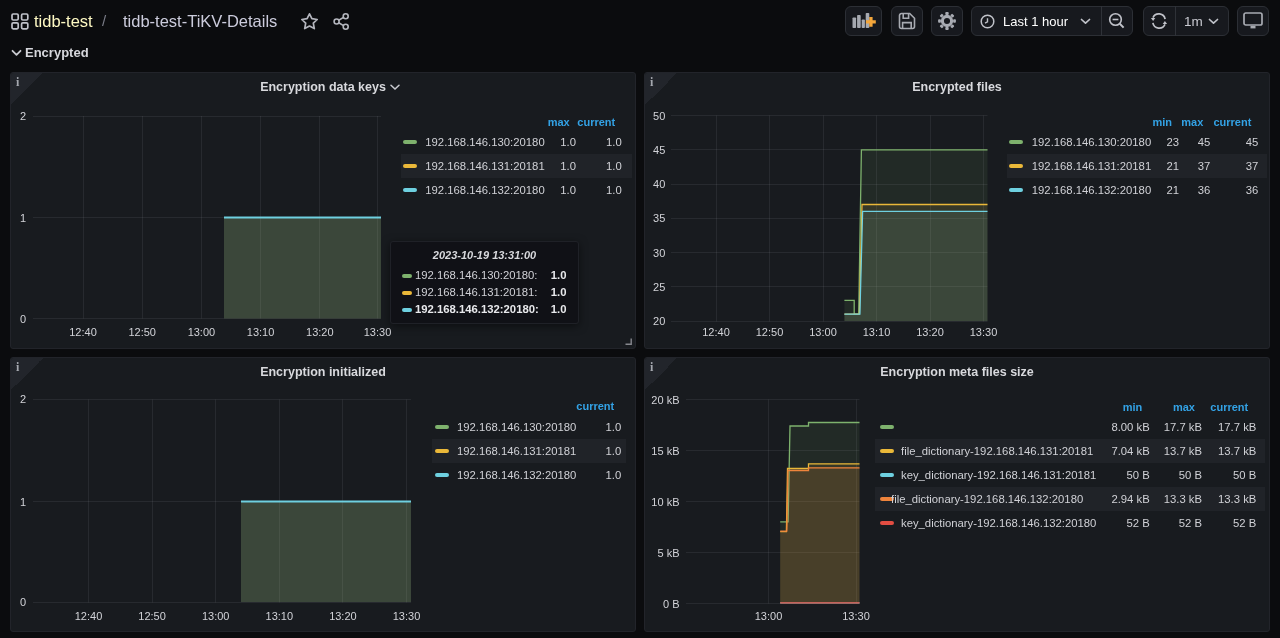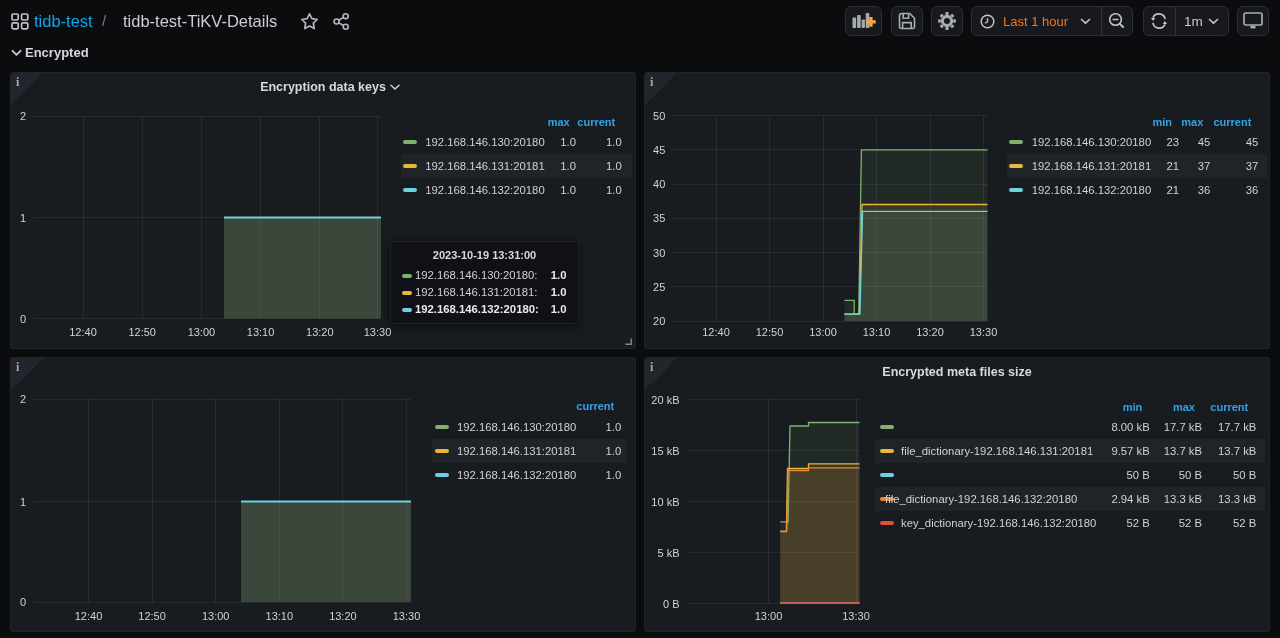--- a/index.html
+++ b/index.html
@@ -29,21 +29,21 @@
 <div class="abs" style="left:0;top:0;width:1280px;height:40px;">
 
   <svg class="abs" style="left:11px;top:13px;" width="18" height="17" viewBox="0 0 18 17">
     <g fill="none" stroke="#c0c2c9" stroke-width="1.7">
       <rect x="1" y="1" width="6.2" height="6" rx="1.2"></rect>
       <rect x="10.6" y="1" width="6.2" height="6" rx="1.2"></rect>
       <rect x="1" y="9.8" width="6.2" height="6" rx="1.2"></rect>
       <rect x="10.6" y="9.8" width="6.2" height="6" rx="1.2"></rect>
     </g>
   </svg>
-  <div class="abs" style="left:34px;top:0;height:40px;line-height:42px;font-size:16.5px;color:#0ea5e9;">tidb-test</div>
+  <div class="abs" style="left:34px;top:0;height:40px;line-height:42px;font-size:16.5px;color:#fef9c3;">tidb-test</div>
   <div class="abs" style="left:102px;top:0;height:40px;line-height:42px;font-size:15px;color:#7b7d88;">/</div>
   <div class="abs" style="left:123px;top:0;height:40px;line-height:42px;font-size:16.5px;color:#ccccdc;">tidb-test-TiKV-Details</div>
 
   <svg class="abs" style="left:300px;top:12px;" width="19" height="19" viewBox="0 0 19 19">
     <path d="M9.5 1.8 L11.9 6.7 L17.2 7.5 L13.3 11.2 L14.3 16.6 L9.5 14 L4.7 16.6 L5.7 11.2 L1.8 7.5 L7.1 6.7 Z" fill="none" stroke="#b4b6bd" stroke-width="1.7" stroke-linejoin="round"></path>
   </svg>
 
   <svg class="abs" style="left:332px;top:12px;" width="19" height="19" viewBox="0 0 19 19">
     <g fill="none" stroke="#b4b6bd" stroke-width="1.6">
       <circle cx="13.7" cy="4.2" r="2.5"></circle>
@@ -87,21 +87,21 @@
       </g>
     <circle cx="10" cy="10" r="4.6" fill="none" stroke="#a8abb2" stroke-width="3.1"></circle>
   </svg>
 
   <div class="btn" style="left:971px;width:162px;"></div>
   <div class="abs" style="left:1101px;top:6px;height:30px;border-left:1px solid #2f3238;"></div>
   <svg class="abs" style="left:980px;top:14px;" width="15" height="15" viewBox="0 0 15 15">
     <circle cx="7.5" cy="7.5" r="6.3" fill="none" stroke="#c0c2c9" stroke-width="1.5"></circle>
     <path d="M7.5 4.2 v3.6 l-2.5 1.3" fill="none" stroke="#c0c2c9" stroke-width="1.4"></path>
   </svg>
-  <div class="abs" style="left:1003px;top:0;height:42px;line-height:43px;font-size:13px;color:#f97316;">Last 1 hour</div>
+  <div class="abs" style="left:1003px;top:0;height:42px;line-height:43px;font-size:13px;color:#ffffff;">Last 1 hour</div>
   <svg class="abs" style="left:1080px;top:18px;" width="11" height="7" viewBox="0 0 11 7">
     <path d="M1.5 1.5 L5.5 5.2 L9.5 1.5" fill="none" stroke="#c0c2c9" stroke-width="1.7" stroke-linecap="round" stroke-linejoin="round"></path>
   </svg>
   <svg class="abs" style="left:1108px;top:12px;" width="18" height="18" viewBox="0 0 18 18">
     <circle cx="7.5" cy="7.5" r="5.8" fill="none" stroke="#c0c2c9" stroke-width="1.6"></circle>
     <path d="M4.6 7.5 h5.8" stroke="#c0c2c9" stroke-width="1.6"></path>
     <path d="M11.8 11.8 L15.6 15.6" stroke="#c0c2c9" stroke-width="2"></path>
   </svg>
 
   <div class="btn" style="left:1143px;width:86px;"></div>
@@ -185,21 +185,21 @@
   </div>
   <div class="lrow" style="left:390px;top:104.5px;width:231px;">
     <span class="lmark" style="left:2.3px;background:#6ED0E0;"></span>
     <span class="abs" style="left:24.3px;">192.168.146.132:20180</span>
     <span class="lval" style="right:56px;width:60px;">1.0</span>
     <span class="lval" style="right:10.3px;width:60px;">1.0</span>
   </div>
 
   <div class="abs" style="left:379px;top:168px;width:189px;height:83px;background:rgba(16,17,22,0.96);
        border:1px solid #1f2127;border-radius:3px;box-shadow:0 2px 8px rgba(0,0,0,0.5);font-size:11.3px;color:#d0d1d6;">
-    <div style="position:absolute;left:0;right:0;top:7px;text-align:center;font-size:11px;font-weight:700;color:#d8d9dd;">2023-10-19 13:31:00</div>
+    <div style="position:absolute;left:0;right:0;top:7px;text-align:center;font-size:11px;font-weight:700;color:#d8d9dd;font-style:italic;">2023-10-19 13:31:00</div>
     <div style="position:absolute;left:11px;top:25px;height:17px;line-height:17px;">
       <span style="position:absolute;left:0;top:7px;width:10px;height:3.5px;border-radius:2px;background:#7EB26D;"></span>
       <span style="position:absolute;left:13px;white-space:nowrap;">192.168.146.130:20180:</span>
     </div>
     <div style="position:absolute;right:11.5px;top:25px;height:17px;line-height:17px;font-weight:700;color:#e8e9ec;">1.0</div>
     <div style="position:absolute;left:11px;top:42px;height:17px;line-height:17px;">
       <span style="position:absolute;left:0;top:7px;width:10px;height:3.5px;border-radius:2px;background:#EAB839;"></span>
       <span style="position:absolute;left:13px;white-space:nowrap;">192.168.146.131:20181:</span>
     </div>
     <div style="position:absolute;right:11.5px;top:42px;height:17px;line-height:17px;font-weight:700;color:#e8e9ec;">1.0</div>
@@ -212,20 +212,21 @@
 
   <svg class="abs" style="right:3px;bottom:3px;" width="7" height="7" viewBox="0 0 7 7">
     <path d="M6.2 0.5 V6.2 H0.5" fill="none" stroke="#85878d" stroke-width="1.4"></path>
   </svg>
 </div>
 
 <div class="panel" style="left:644px;top:72px;width:626px;height:277px;">
   <div class="corner">
       <i>i</i>
     </div>
+  <div class="ptitle">Encrypted files</div>
   <svg class="abs" style="left:0;top:0;" width="626" height="277" viewBox="0 0 626 277">
     <g stroke="rgba(204,204,220,0.085)" stroke-width="1">
       <path d="M26 42.5 H342.5 M26 76.5 H342.5 M26 111.5 H342.5 M26 145.5 H342.5 M26 179.5 H342.5 M26 213.5 H342.5 M26 248.5 H342.5"></path>
       <path d="M71.5 42.5 V248.5 M124.5 42.5 V248.5 M178.5 42.5 V248.5 M231.5 42.5 V248.5 M285.5 42.5 V248.5 M338.5 42.5 V248.5"></path>
     </g>
     <g class="axis">
       <text x="20.3" y="46.8" text-anchor="end">50</text>
       <text x="20.3" y="81" text-anchor="end">45</text>
       <text x="20.3" y="115.2" text-anchor="end">40</text>
       <text x="20.3" y="149.4" text-anchor="end">35</text>
@@ -274,20 +275,21 @@
     <span class="lval" style="right:88px;width:60px;">21</span>
     <span class="lval" style="right:56.7px;width:60px;">36</span>
     <span class="lval" style="right:8.7px;width:60px;">36</span>
   </div>
 </div>
 
 <div class="panel" style="left:10px;top:357px;width:626px;height:275px;">
   <div class="corner">
       <i>i</i>
     </div>
+  <div class="ptitle">Encryption initialized</div>
   <svg class="abs" style="left:0;top:0;" width="626" height="275" viewBox="0 0 626 275">
     <g stroke="rgba(204,204,220,0.085)" stroke-width="1">
       <path d="M22 41.5 H400 M22 143.5 H400 M22 244.5 H400"></path>
       <path d="M77.5 41.5 V244.5 M141.5 41.5 V244.5 M204.5 41.5 V244.5 M268.5 41.5 V244.5 M331.5 41.5 V244.5 M395.5 41.5 V244.5"></path>
     </g>
     <g class="axis">
       <text x="15" y="45" text-anchor="end">2</text>
       <text x="15" y="147.5" text-anchor="end">1</text>
       <text x="15" y="248" text-anchor="end">0</text>
       <text x="77.5" y="261.5" text-anchor="middle">12:40</text>
@@ -324,21 +326,21 @@
     <span class="lmark" style="left:2.5px;background:#6ED0E0;"></span>
     <span class="abs" style="left:25px;">192.168.146.132:20180</span>
     <span class="lval" style="right:4.8px;width:60px;">1.0</span>
   </div>
 </div>
 
 <div class="panel" style="left:644px;top:357px;width:626px;height:275px;">
   <div class="corner">
       <i>i</i>
     </div>
-  <div class="ptitle">Encrypted meta files size</div>
+  <div class="ptitle">Encryption meta files size</div>
   <svg class="abs" style="left:0;top:0;" width="626" height="275" viewBox="0 0 626 275">
     <g stroke="rgba(204,204,220,0.085)" stroke-width="1">
       <path d="M41 41.5 H214.5 M41 92.5 H214.5 M41 143.5 H214.5 M41 194.5 H214.5 M41 245.5 H214.5"></path>
       <path d="M123.5 41.5 V245.5 M211.5 41.5 V245.5"></path>
     </g>
     <g class="axis">
       <text x="34.5" y="45.5" text-anchor="end">20 kB</text>
       <text x="34.5" y="96.5" text-anchor="end">15 kB</text>
       <text x="34.5" y="147.5" text-anchor="end">10 kB</text>
       <text x="34.5" y="198.5" text-anchor="end">5 kB</text>
@@ -366,33 +368,34 @@
   </div>
   <div class="lrow" style="left:230px;top:57px;width:390px;">
     <span class="lmark" style="left:5px;background:#7EB26D;"></span>
     <span class="lval" style="right:115.3px;width:70px;">8.00 kB</span>
     <span class="lval" style="right:63px;width:70px;">17.7 kB</span>
     <span class="lval" style="right:8.7px;width:70px;">17.7 kB</span>
   </div>
   <div class="lrow stripe" style="left:230px;top:81px;width:390px;">
     <span class="lmark" style="left:5px;background:#EAB839;"></span>
     <span class="abs" style="left:26px;">file_dictionary-192.168.146.131:20181</span>
-    <span class="lval" style="right:115.3px;width:70px;">9.57 kB</span>
+    <span class="lval" style="right:115.3px;width:70px;">7.04 kB</span>
     <span class="lval" style="right:63px;width:70px;">13.7 kB</span>
     <span class="lval" style="right:8.7px;width:70px;">13.7 kB</span>
   </div>
   <div class="lrow" style="left:230px;top:105px;width:390px;">
     <span class="lmark" style="left:5px;background:#6ED0E0;"></span>
+    <span class="abs" style="left:26px;">key_dictionary-192.168.146.131:20181</span>
     <span class="lval" style="right:115.3px;width:70px;">50 B</span>
     <span class="lval" style="right:63px;width:70px;">50 B</span>
     <span class="lval" style="right:8.7px;width:70px;">50 B</span>
   </div>
   <div class="lrow stripe" style="left:230px;top:129px;width:390px;">
     <span class="lmark" style="left:5px;background:#EF843C;"></span>
-    <span class="abs" style="left:10px;text-align:right;">file_dictionary-192.168.146.132:20180</span>
+    <span class="abs" style="left:16px;text-align:right;">file_dictionary-192.168.146.132:20180</span>
     <span class="lval" style="right:115.3px;width:70px;">2.94 kB</span>
     <span class="lval" style="right:63px;width:70px;">13.3 kB</span>
     <span class="lval" style="right:8.7px;width:70px;">13.3 kB</span>
   </div>
   <div class="lrow" style="left:230px;top:153px;width:390px;">
     <span class="lmark" style="left:5px;background:#E24D42;"></span>
     <span class="abs" style="left:26px;">key_dictionary-192.168.146.132:20180</span>
     <span class="lval" style="right:115.3px;width:70px;">52 B</span>
     <span class="lval" style="right:63px;width:70px;">52 B</span>
     <span class="lval" style="right:8.7px;width:70px;">52 B</span>

